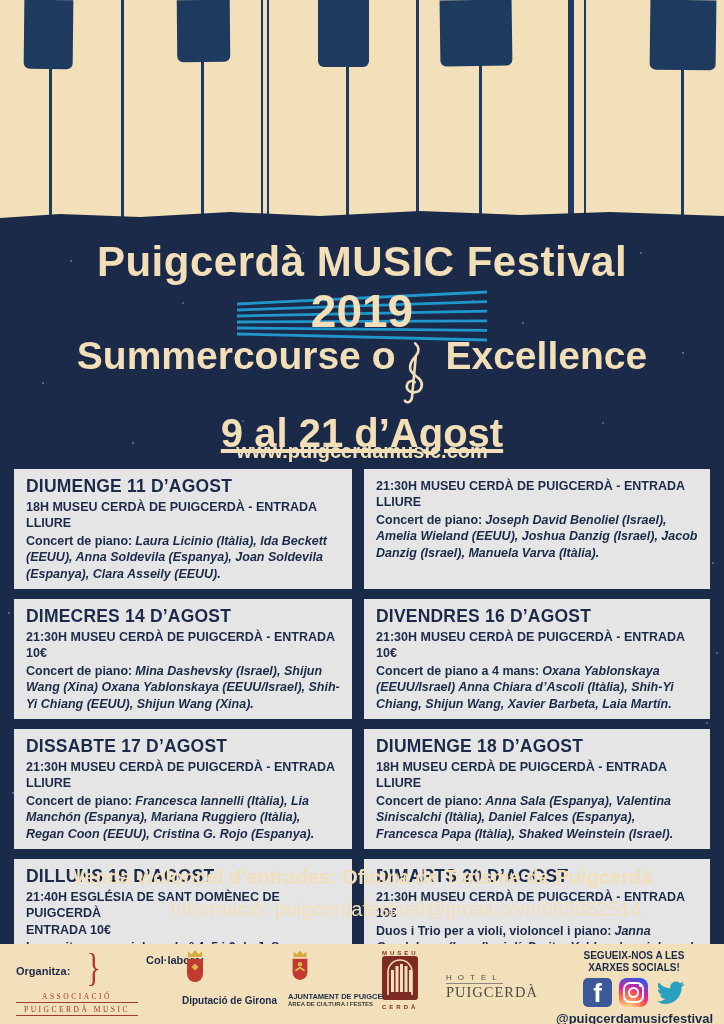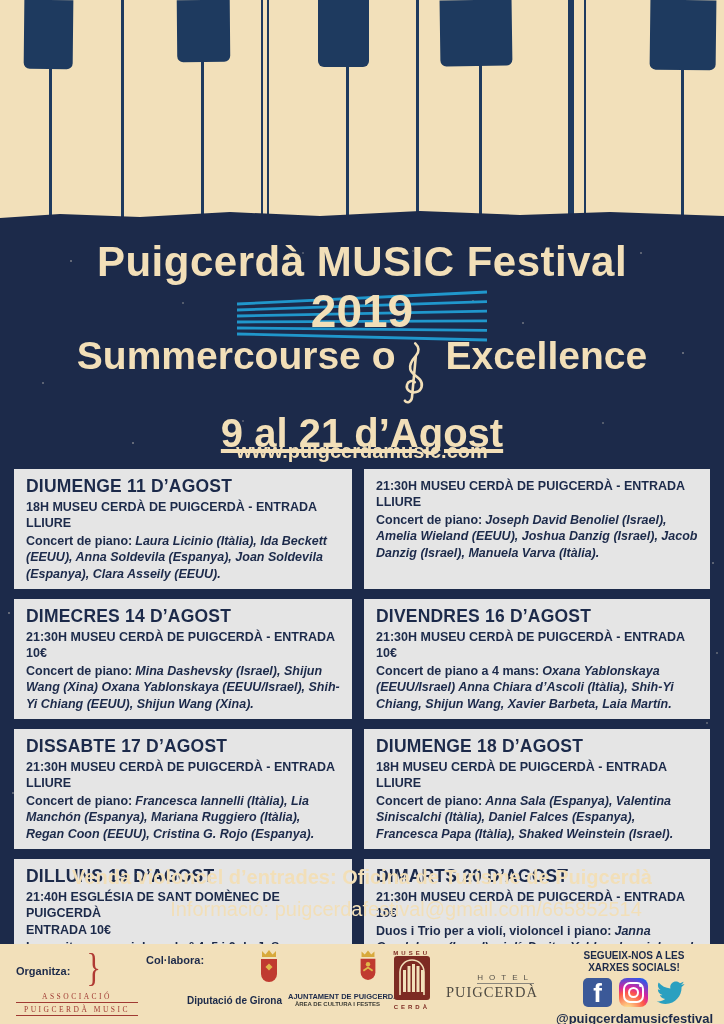--- a/index.html
+++ b/index.html
@@ -52,21 +52,21 @@
   
   .footer{position:absolute;left:0;bottom:0;width:724px;height:80px;background:#f2e0ba;color:#1c2a4a;}
   .f-org{position:absolute;left:16px;top:4px;width:122px;}
   .org-top{display:flex;align-items:center;}
   .org-label{font-size:11px;font-weight:700;margin-top:6px;}
   .brace{font-family:"Liberation Serif",serif;font-size:40px;line-height:40px;color:#b03a33;margin-left:14px;transform:scaleX(.75);}
   .assoc{margin-top:2px;}
   .assoc div{font-family:"Liberation Serif",serif;font-size:7.5px;letter-spacing:2.5px;color:#a03a33;
              border-bottom:1px solid #a03a33;padding:2px 0 1px;text-align:center;white-space:nowrap;}
   .f-collab{position:absolute;left:146px;top:10px;font-size:11px;font-weight:700;}
-  .f-logo{position:absolute;text-align:right;}
+  .f-logo{position:absolute;text-align:left;}
   .f-girona{left:182px;top:6px;width:100px;}
   .f-ajunt{left:288px;top:6px;width:92px;}
   .f-museu{left:382px;top:6px;width:48px;}
   .f-hotel{left:446px;top:22px;width:88px;}
   .logo-caption{font-size:10px;font-weight:700;margin-top:3px;}
   .ajunt-c1{font-size:7.5px;font-weight:800;margin-top:2px;white-space:nowrap;}
   .ajunt-c2{font-size:6px;font-weight:700;color:#3a3a33;}
   .museu-txt{font-size:6px;font-weight:700;color:#7d2b23;letter-spacing:3px;white-space:nowrap;}
   .hotel-top{font-size:8px;letter-spacing:6px;color:#55514a;border-bottom:1px solid #8a867c;
              display:inline-block;padding-bottom:1px;}

